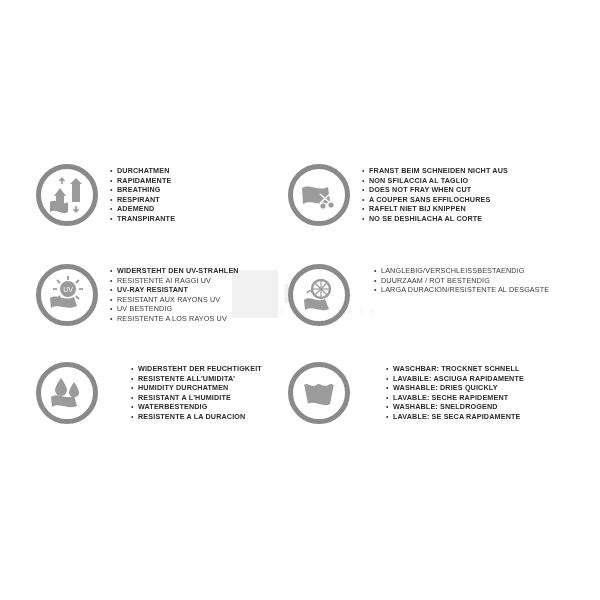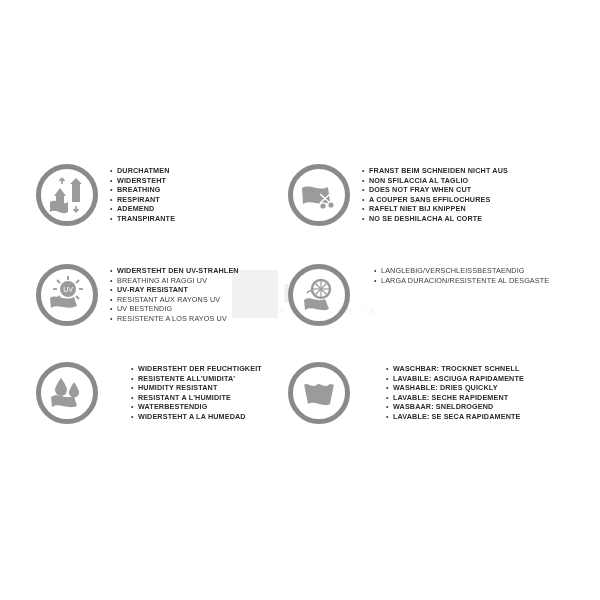--- a/index.html
+++ b/index.html
@@ -139,21 +139,21 @@
           </g>
         </svg>
       </div>
       <div class="lines">
         <div class="line bold">
             <span class="bullet">•</span>
             <span class="txt">DURCHATMEN</span>
           </div>
         <div class="line bold">
             <span class="bullet">•</span>
-            <span class="txt">WIDERSTEHT</span>
+            <span class="txt">RAPIDAMENTE</span>
           </div>
         <div class="line bold">
             <span class="bullet">•</span>
             <span class="txt">BREATHING</span>
           </div>
         <div class="line bold">
             <span class="bullet">•</span>
             <span class="txt">RESPIRANT</span>
           </div>
         <div class="line bold">
@@ -228,21 +228,21 @@
           </g>
         </svg>
       </div>
       <div class="lines">
         <div class="line bold">
             <span class="bullet">•</span>
             <span class="txt">WIDERSTEHT DEN UV-STRAHLEN</span>
           </div>
         <div class="line">
             <span class="bullet">•</span>
-            <span class="txt">BREATHING AI RAGGI UV</span>
+            <span class="txt">RESISTENTE AI RAGGI UV</span>
           </div>
         <div class="line bold">
             <span class="bullet">•</span>
             <span class="txt">UV-RAY RESISTANT</span>
           </div>
         <div class="line">
             <span class="bullet">•</span>
             <span class="txt">RESISTANT AUX RAYONS UV</span>
           </div>
         <div class="line">
@@ -272,20 +272,24 @@
           </g>
         </svg>
       </div>
       <div class="lines">
         <div class="line">
             <span class="bullet">•</span>
             <span class="txt">LANGLEBIG/VERSCHLEISSBESTAENDIG</span>
           </div>
         <div class="line">
             <span class="bullet">•</span>
+            <span class="txt">DUURZAAM / ROT BESTENDIG</span>
+          </div>
+        <div class="line">
+            <span class="bullet">•</span>
             <span class="txt">LARGA DURACION/RESISTENTE AL DESGASTE</span>
           </div>
       </div>
     </div>
 
     <div class="cell" style="left:36px; top:360px;gap:21px;">
       <div class="badge">
         <svg width="46" height="46" viewBox="0 0 46 46">
           <g fill="#9b9b9b">
             <path d="M7 27 C14 22,20 30,30 26 L33 36 C23 40,15 32,8 37 Z"></path>
@@ -298,33 +302,33 @@
         <div class="line bold">
             <span class="bullet">•</span>
             <span class="txt">WIDERSTEHT DER FEUCHTIGKEIT</span>
           </div>
         <div class="line bold">
             <span class="bullet">•</span>
             <span class="txt">RESISTENTE ALL'UMIDITA'</span>
           </div>
         <div class="line bold">
             <span class="bullet">•</span>
-            <span class="txt">HUMIDITY RESISTANT</span>
+            <span class="txt">HUMIDITY DURCHATMEN</span>
           </div>
         <div class="line bold">
             <span class="bullet">•</span>
             <span class="txt">RESISTANT A L'HUMIDITE</span>
           </div>
         <div class="line bold">
             <span class="bullet">•</span>
             <span class="txt">WATERBESTENDIG</span>
           </div>
         <div class="line bold">
             <span class="bullet">•</span>
-            <span class="txt">WIDERSTEHT A LA HUMEDAD</span>
+            <span class="txt">RESISTENTE A LA DURACION</span>
           </div>
       </div>
     </div>
 
     <div class="cell" style="left:288px; top:360px;gap:24px;">
       <div class="badge">
         <svg width="46" height="46" viewBox="0 0 46 46">
           <g fill="#9b9b9b">
             <path d="M8 14 L38 14 L34 34 C28 38,18 30,12 34 Z"></path>
             <path d="M8 14 C12 10,16 18,20 14 C24 10,28 18,32 14 C34 12,36 13,38 14" fill="none" stroke="#ffffff" stroke-width="2"></path>
@@ -343,21 +347,21 @@
         <div class="line bold">
             <span class="bullet">•</span>
             <span class="txt">WASHABLE: DRIES QUICKLY</span>
           </div>
         <div class="line bold">
             <span class="bullet">•</span>
             <span class="txt">LAVABLE: SECHE RAPIDEMENT</span>
           </div>
         <div class="line bold">
             <span class="bullet">•</span>
-            <span class="txt">WASBAAR: SNELDROGEND</span>
+            <span class="txt">WASHABLE: SNELDROGEND</span>
           </div>
         <div class="line bold">
             <span class="bullet">•</span>
             <span class="txt">LAVABLE: SE SECA RAPIDAMENTE</span>
           </div>
       </div>
     </div>
 
   </div>
 </div>

